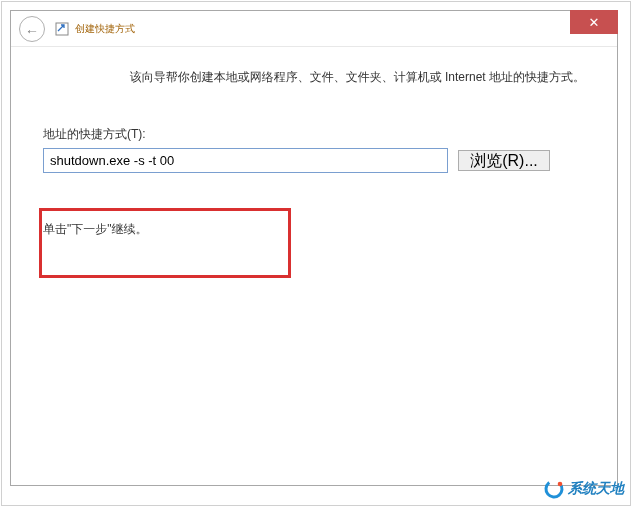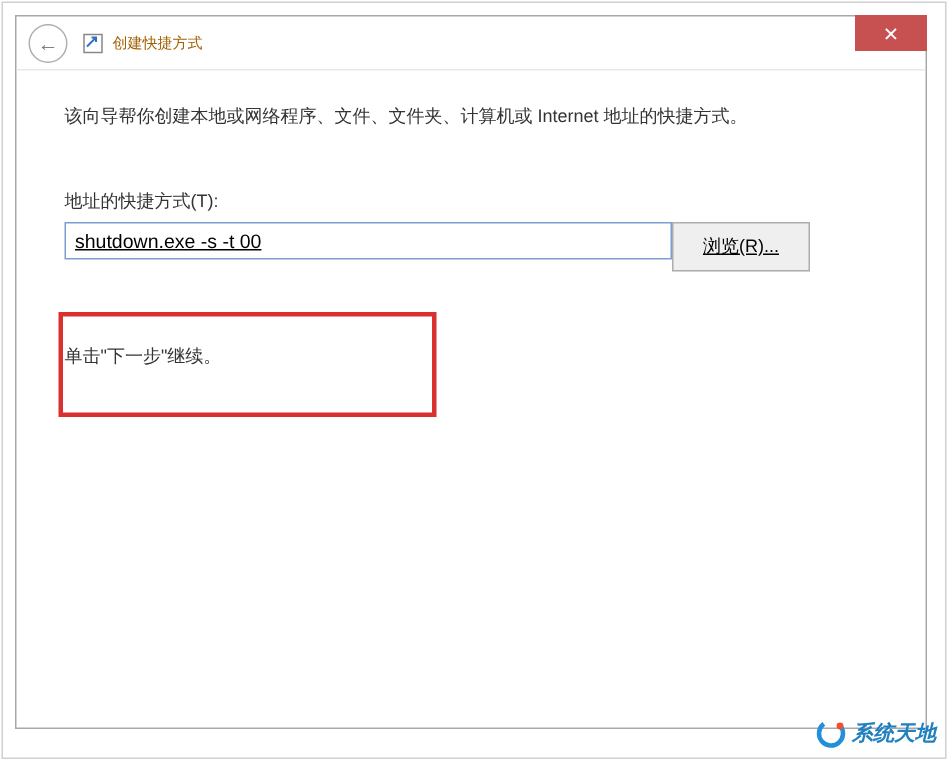--- a/index.html
+++ b/index.html
@@ -92,47 +92,48 @@
       color: #003399;
       font-size: 15px;
       font-weight: normal;
       margin-bottom: 34px;
     }
     .description {
       font-size: 12px;
       color: #333333;
       margin-bottom: 40px;
       line-height: 1.4;
+      text-align: right;
     }
     .input-label {
       font-size: 12px;
       color: #333333;
       margin-bottom: 5px;
     }
     .input-row {
       display: flex;
-      align-items: flex-start;
-      text-decoration: underline;
+      align-items: center;
+      gap: 10px;
     }
     .location-input {
       width: 405px;
       height: 25px;
       border: 1px solid #7a9fd0;
       padding: 0 6px;
       font-size: 13px;
       font-family: "Segoe UI", sans-serif;
       color: #000000;
       outline: none;
     }
     .browse-button {
       width: 92px;
-      height: 33px;
+      height: 21px;
       border: 1px solid #adadad;
       background: #efefef;
-      font-size: 12px;
+      font-size: 16px;
       cursor: pointer;
       font-family: "Microsoft YaHei", sans-serif;
     }
     .highlight-box {
       position: absolute;
       border: 3px solid #d93030;
       top: 197px;
       left: 28px;
       width: 252px;
       height: 70px;

